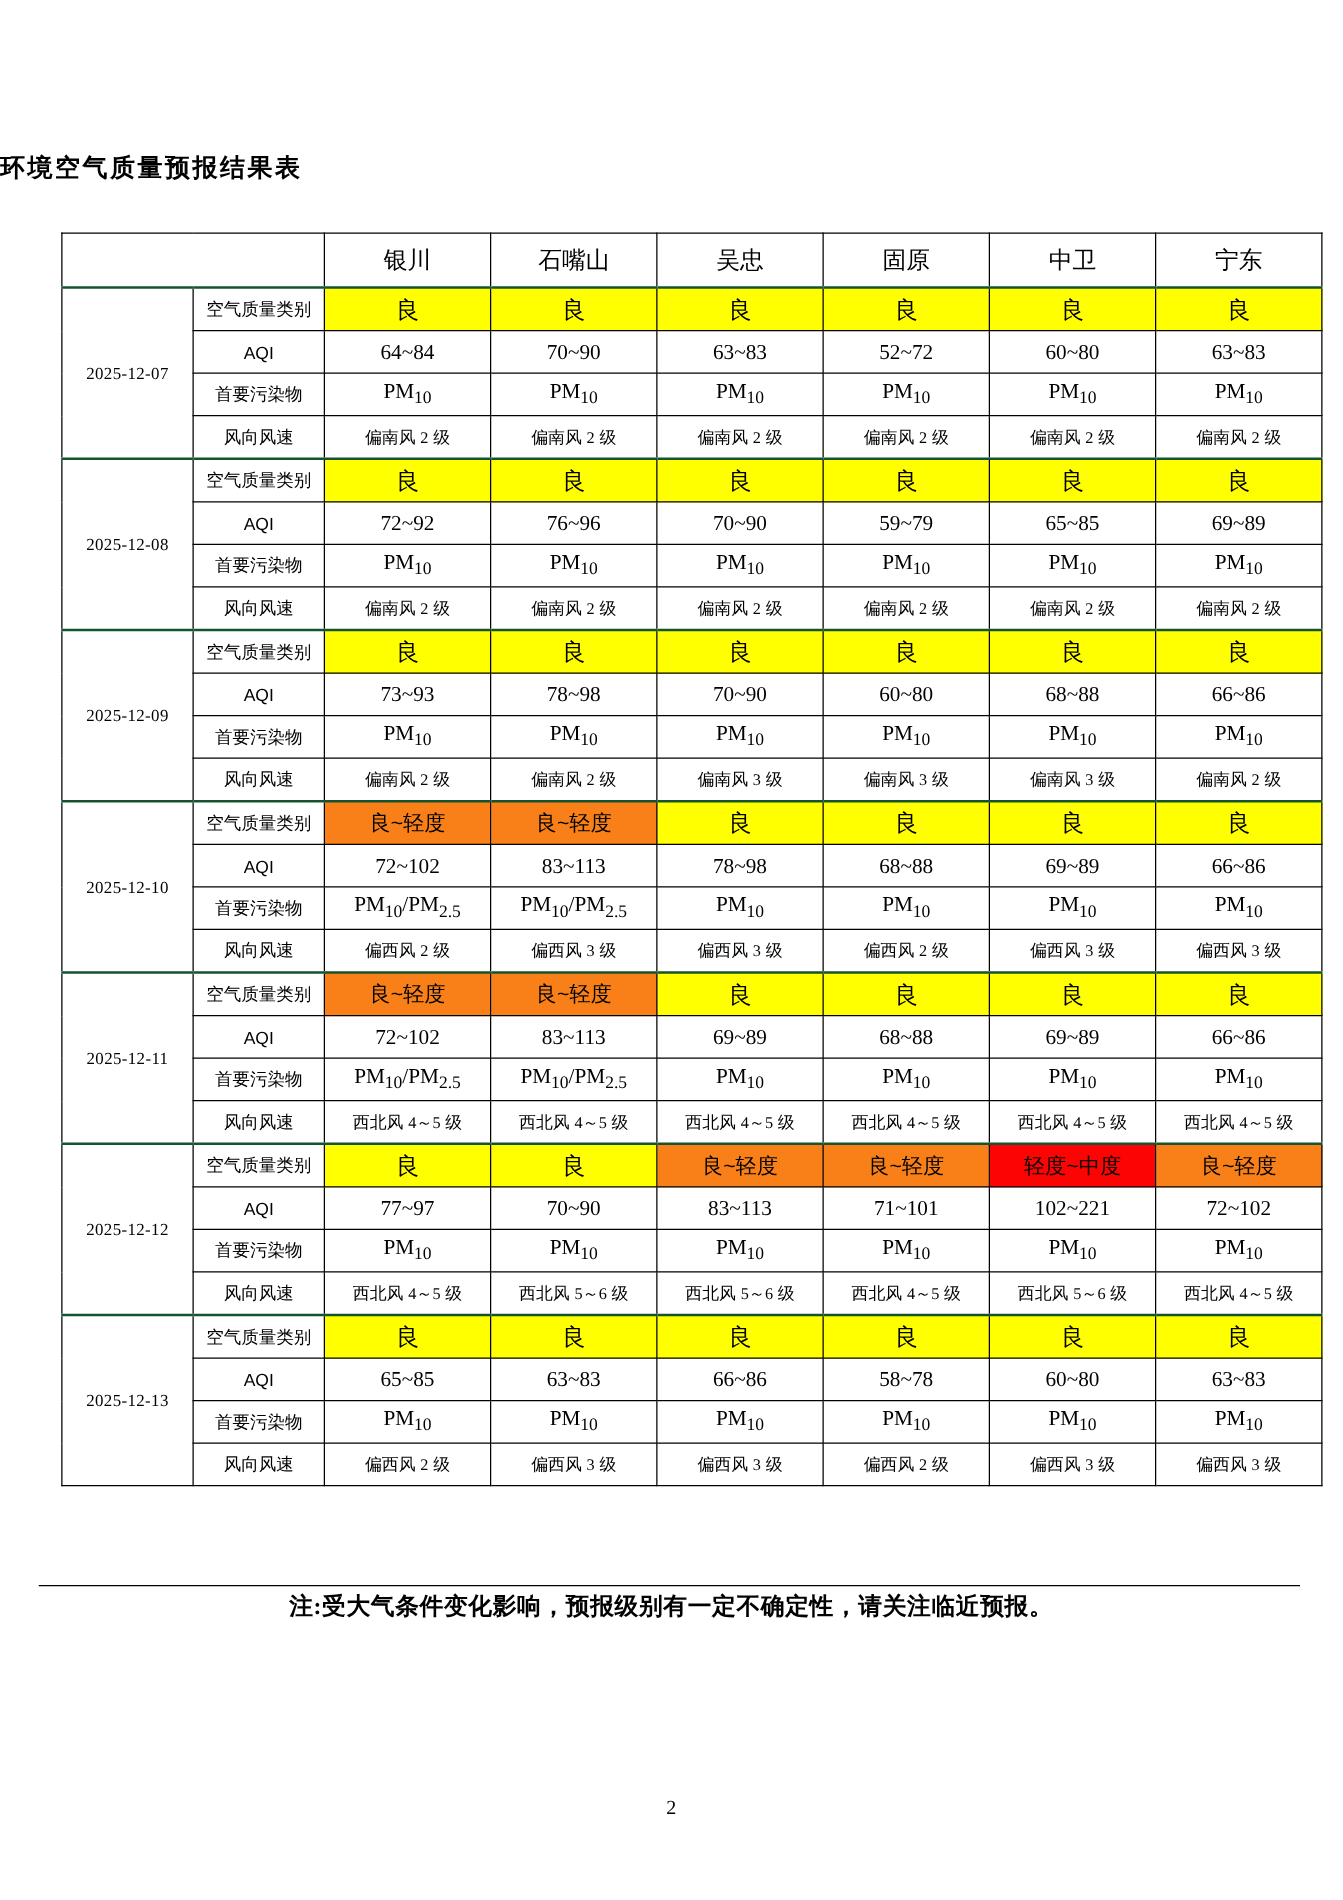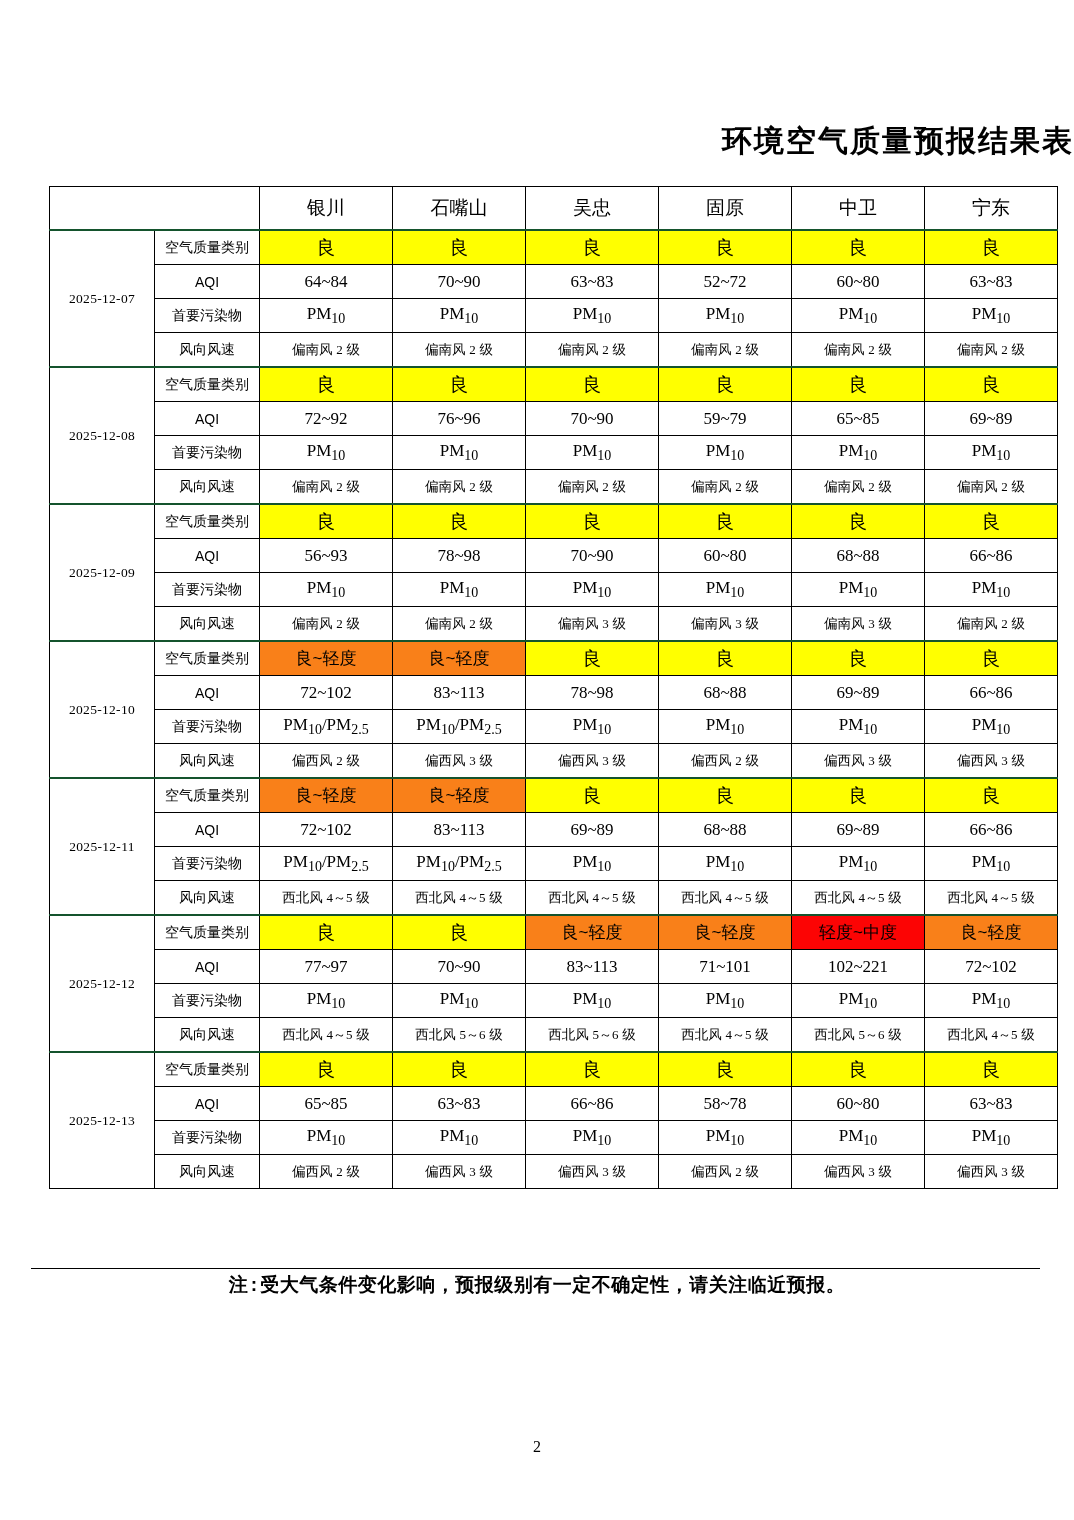--- a/index.html
+++ b/index.html
@@ -13,22 +13,22 @@
   }
   .page{
     position:relative;
     width:1074px;height:1520px;
     box-sizing:border-box;
   }
   
   .doc-title{
     position:absolute;
     top:121px;left:0;width:1074px;
-    text-align:right;
-    font-size:30px;
+    text-align:left;
+    font-size:20px;
     font-weight:bold;
     letter-spacing:2px;
     font-family:"Liberation Serif","DejaVu Serif",serif;
   }
   
   .aq-table{
     position:absolute;
     top:186px;left:49px;
     width:1009px;
     border-collapse:collapse;
@@ -125,21 +125,21 @@
     position:absolute;
     top:1268px;left:31px;width:1009px;
     border-top:1px solid #000;
   }
   .note{
     position:absolute;
     top:1272px;left:0;width:1074px;
     text-align:center;
     font-size:19px;
     font-weight:bold;
-    font-family:Liberation Mono, monospace;
+    font-family:Liberation Serif, serif;
     letter-spacing:0.5px;
   }
   .page-num{
     position:absolute;
     top:1438px;left:0;width:1074px;
     text-align:center;
     font-size:16px;
     font-family:"Liberation Serif","DejaVu Serif",serif;
   }
 </style>
@@ -252,21 +252,21 @@
           <td class="field-cell">空气质量类别</td>
           <td class="val-cat bg-yellow">良</td>
           <td class="val-cat bg-yellow">良</td>
           <td class="val-cat bg-yellow">良</td>
           <td class="val-cat bg-yellow">良</td>
           <td class="val-cat bg-yellow">良</td>
           <td class="val-cat bg-yellow">良</td>
         </tr>
         <tr>
           <td class="field-cell">AQI</td>
-          <td class="val-aqi">56~93</td>
+          <td class="val-aqi">73~93</td>
           <td class="val-aqi">78~98</td>
           <td class="val-aqi">70~90</td>
           <td class="val-aqi">60~80</td>
           <td class="val-aqi">68~88</td>
           <td class="val-aqi">66~86</td>
         </tr>
         <tr>
           <td class="field-cell">首要污染物</td>
           <td class="val-pol">PM<sub>10</sub></td>
           <td class="val-pol">PM<sub>10</sub></td>

